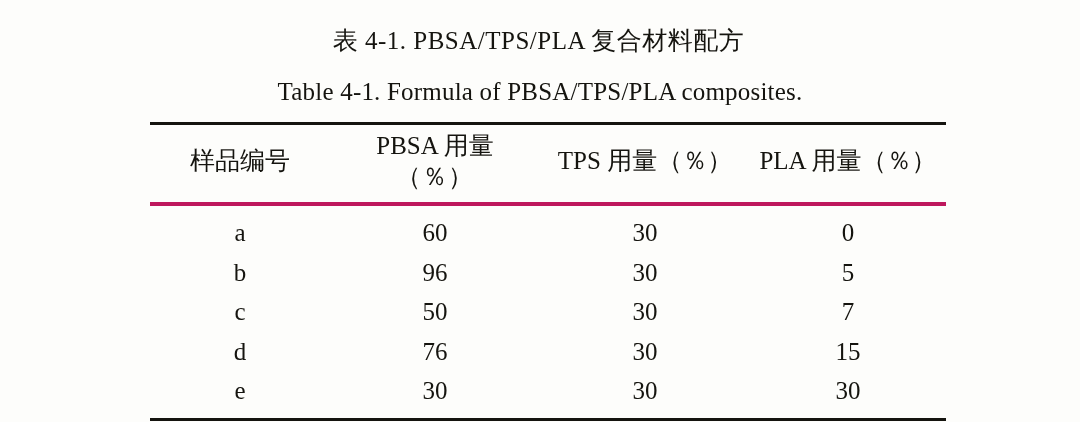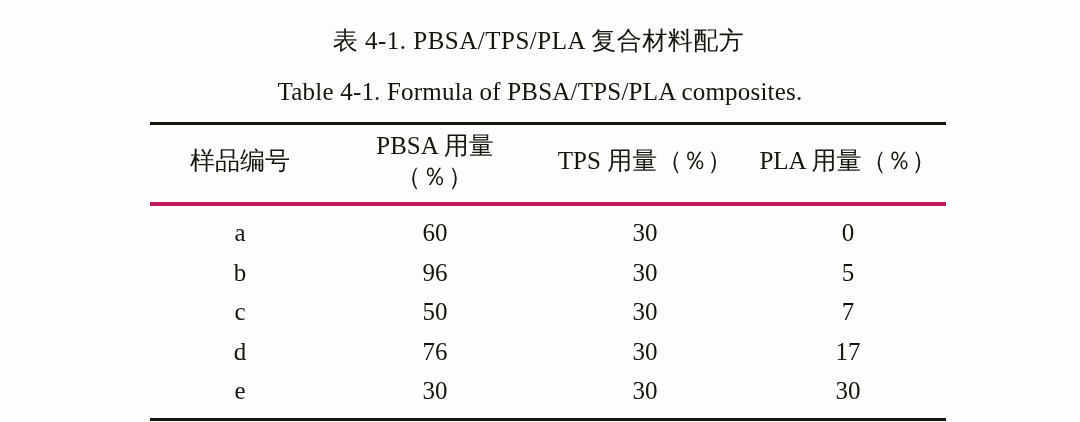--- a/index.html
+++ b/index.html
@@ -149,21 +149,21 @@
         <tr>
           <td>c</td>
           <td>50</td>
           <td>30</td>
           <td>7</td>
         </tr>
         <tr>
           <td>d</td>
           <td>76</td>
           <td>30</td>
-          <td>17</td>
+          <td>15</td>
         </tr>
         <tr>
           <td>e</td>
           <td>30</td>
           <td>30</td>
           <td>30</td>
         </tr>
       </tbody>
     </table>
   </div>

